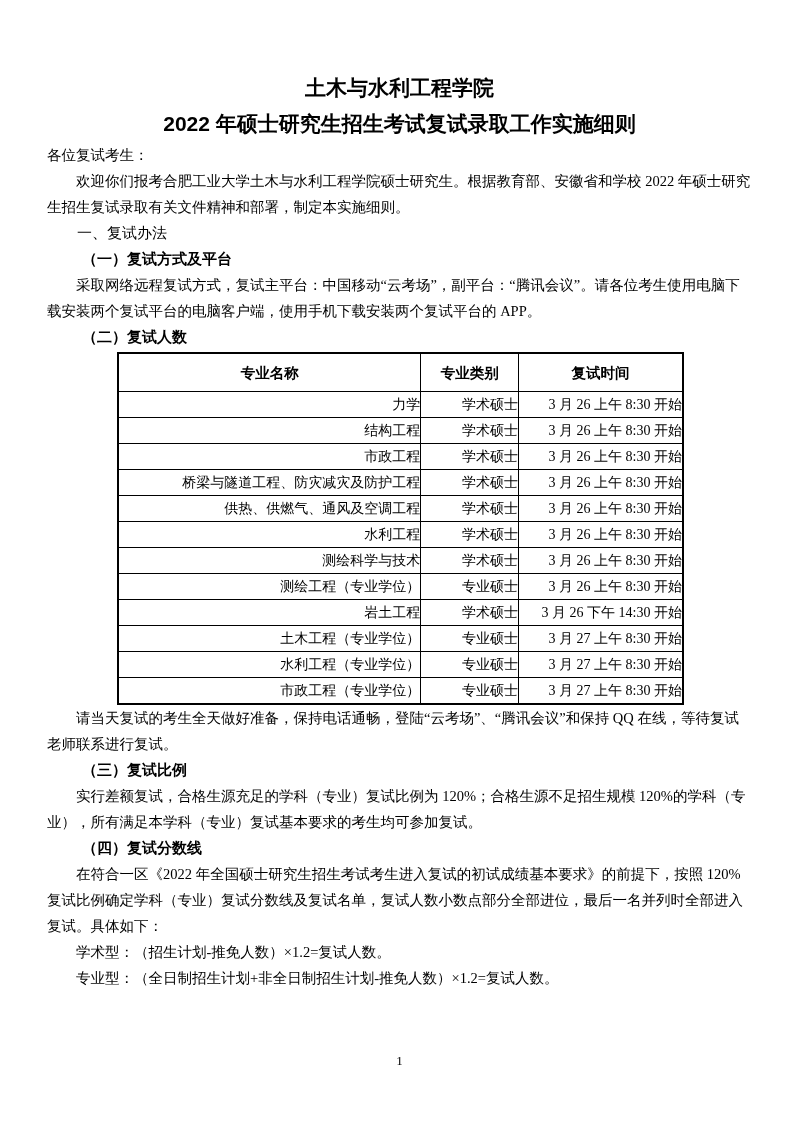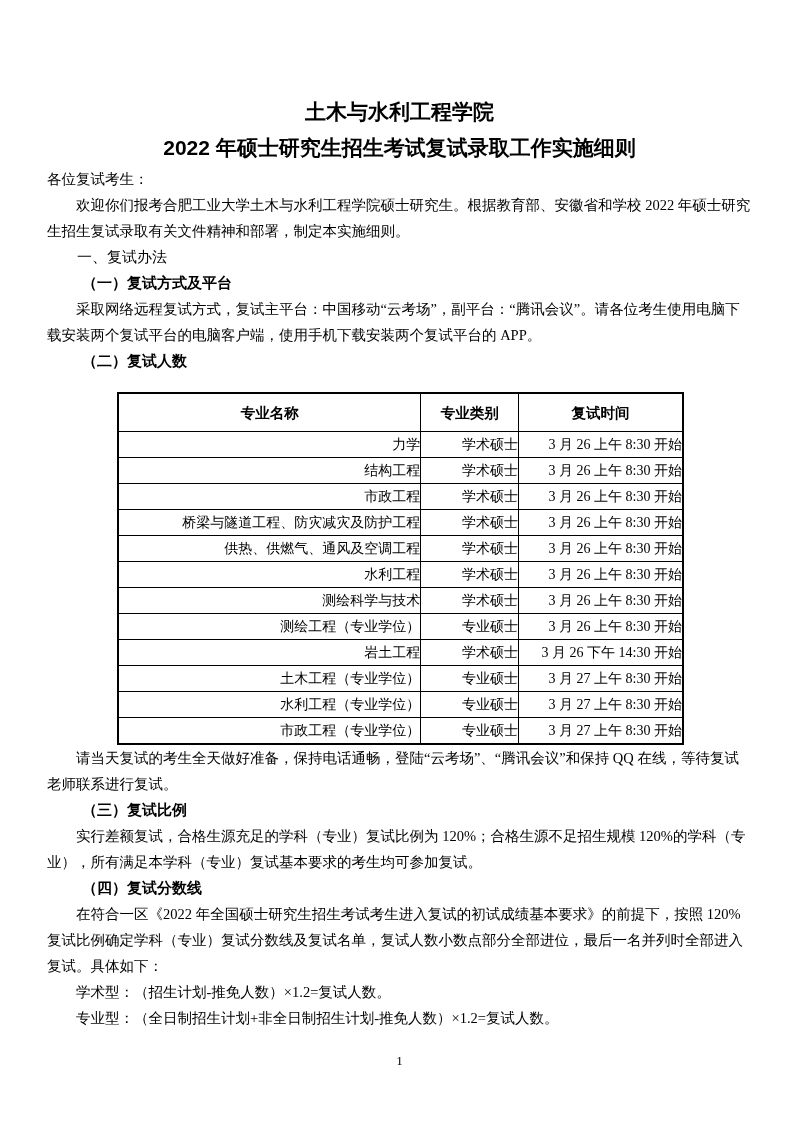--- a/index.html
+++ b/index.html
@@ -8,21 +8,21 @@
     width:799px; height:1131px;
     background:#ffffff;
     color:#000;
     font-family:"Liberation Serif", serif;
     overflow:hidden;
   }
   .content { padding:0 47px; }
 
   .doc-title {
     text-align:center;
-    padding-top:94px;
+    padding-top:70px;
     font-family:"Liberation Sans", sans-serif;
     font-weight:bold;
     font-size:21px;
     line-height:36px;
   }
 
   .body-text { font-size:14.5px; line-height:26px; }
 
   .salutation { margin-top:44px; }
   p.para { margin:0; text-indent:2em; }
@@ -36,21 +36,21 @@
   }
   .h-level2 {
     margin:0 0 0 35px;
     font-family:"Liberation Sans", sans-serif;
     font-weight:bold;
     font-size:15px;
   }
 
   table.schedule {
     border-collapse:collapse;
-    margin:18px 0 0 70px;
+    margin:2px 0 0 70px;
     width:567px;
     font-size:14px;
     table-layout:fixed;
   }
   table.schedule th, table.schedule td {
     border:1px solid #000;
     text-align:center;
     padding:0;
   }
   table.schedule { border:2px solid #000; }

